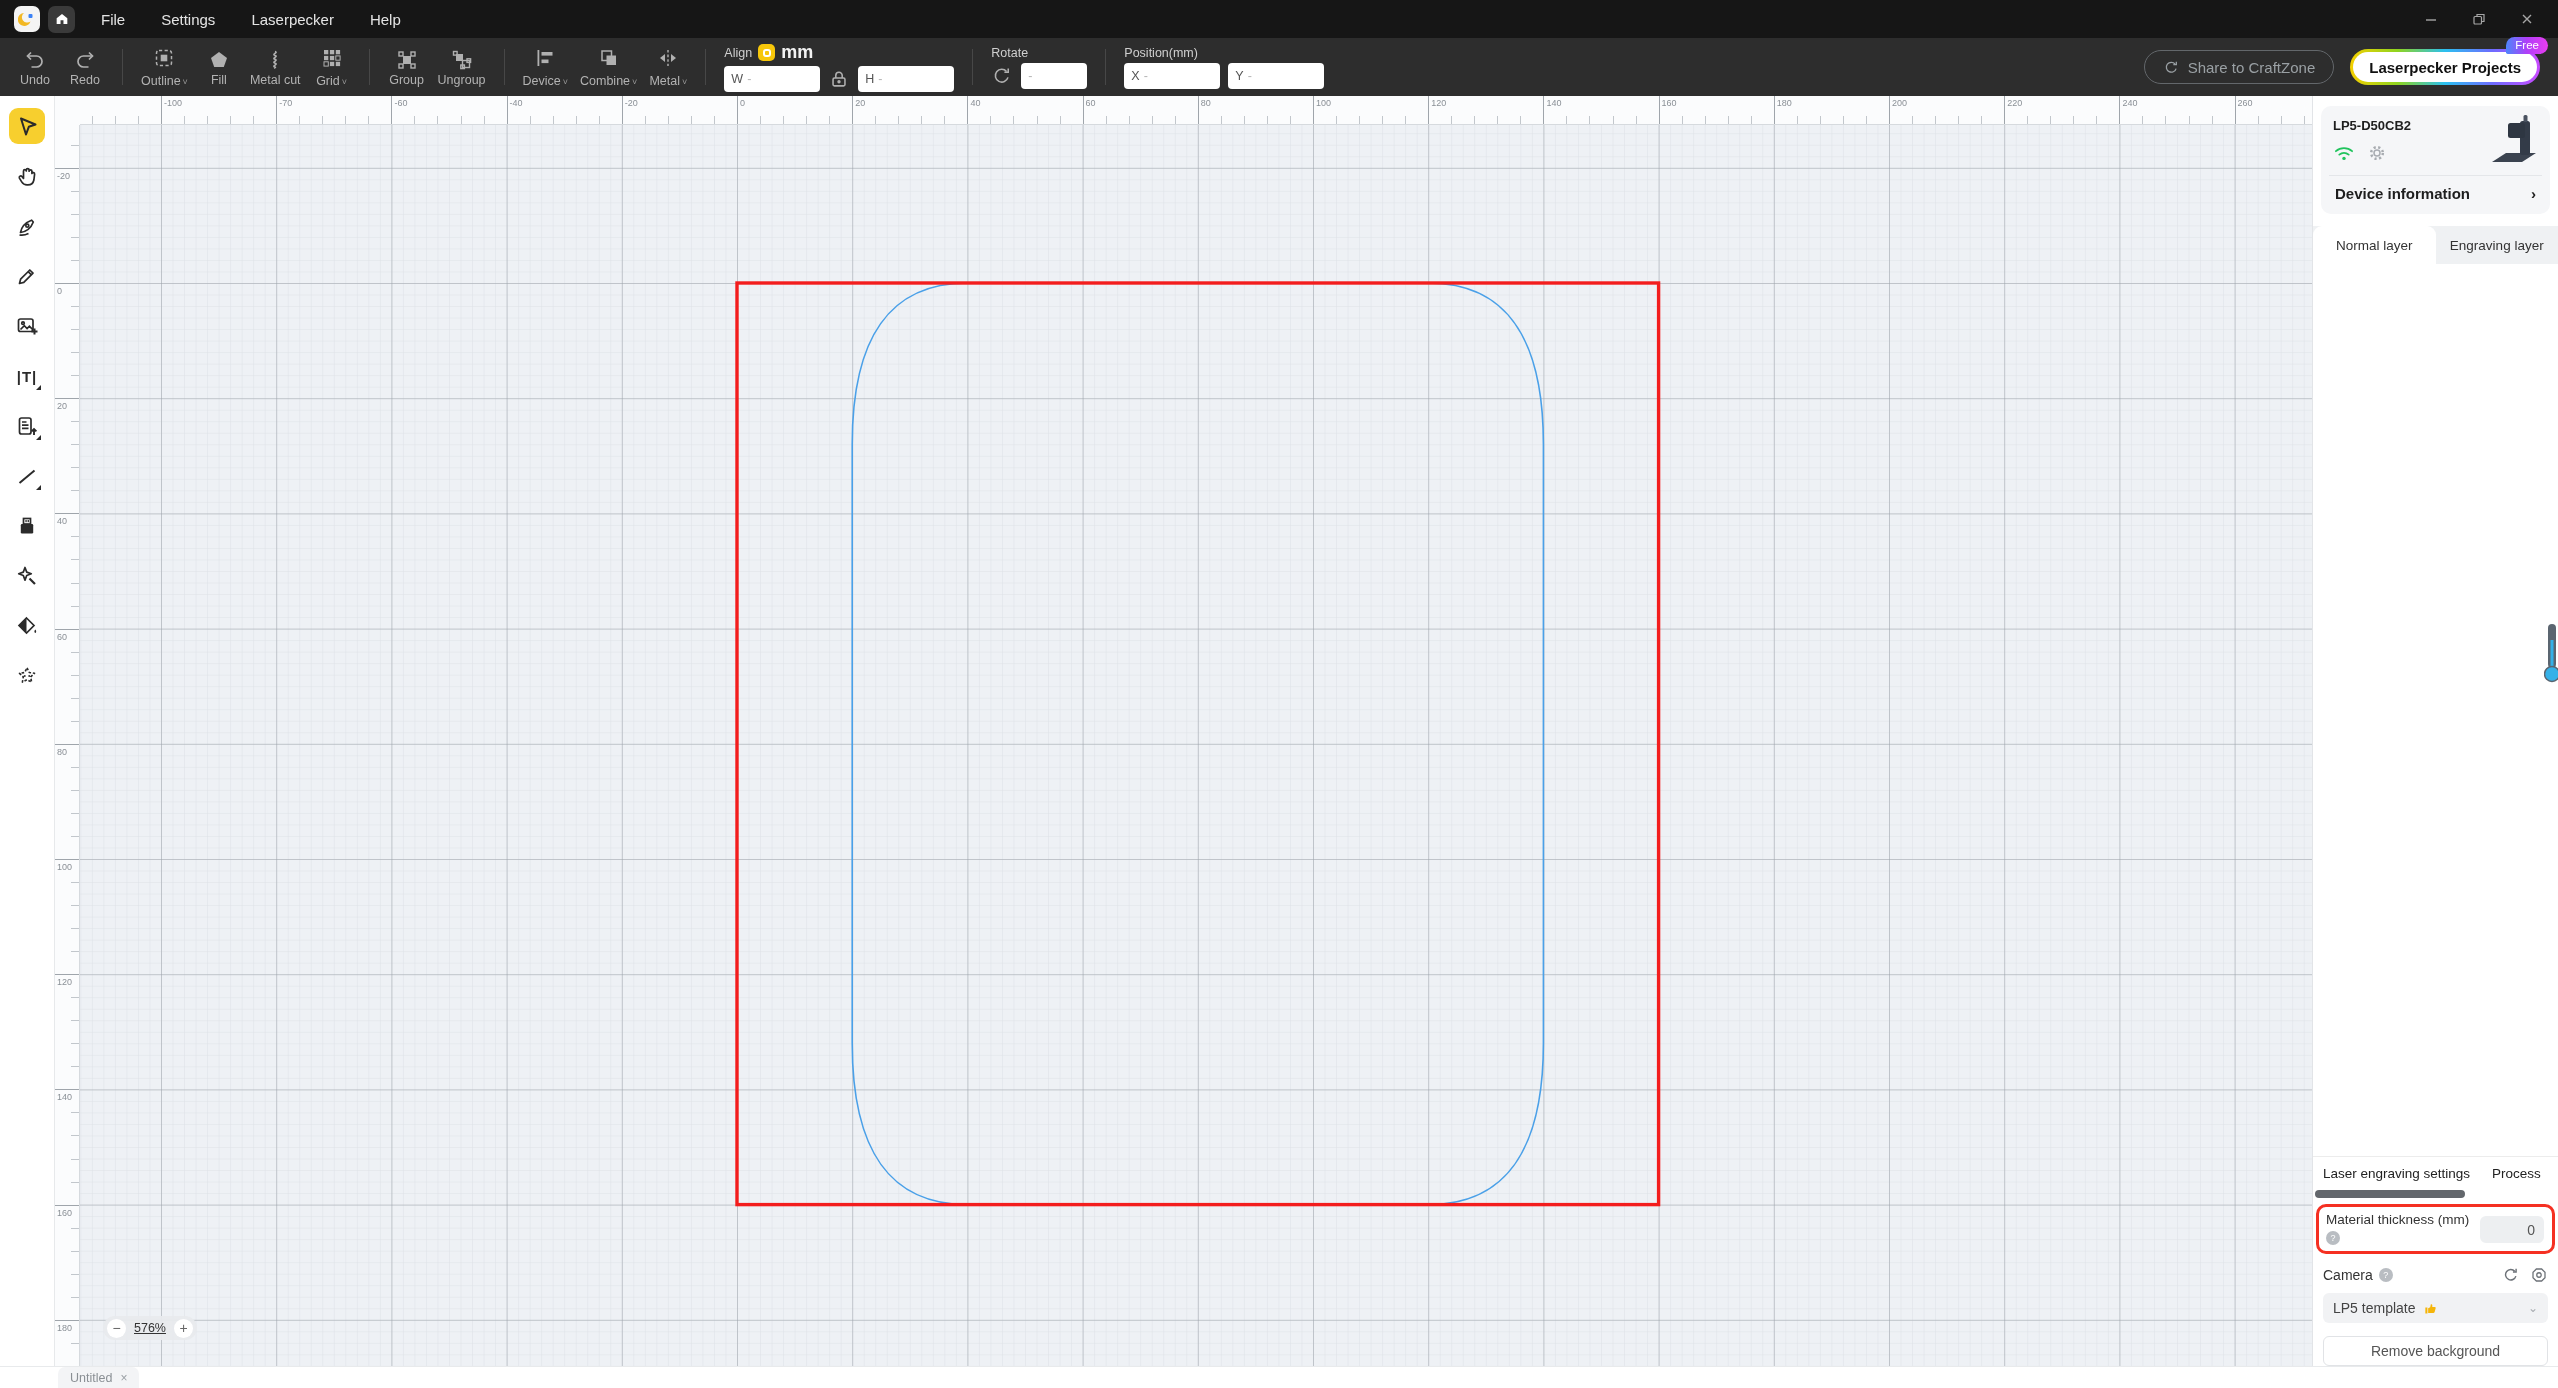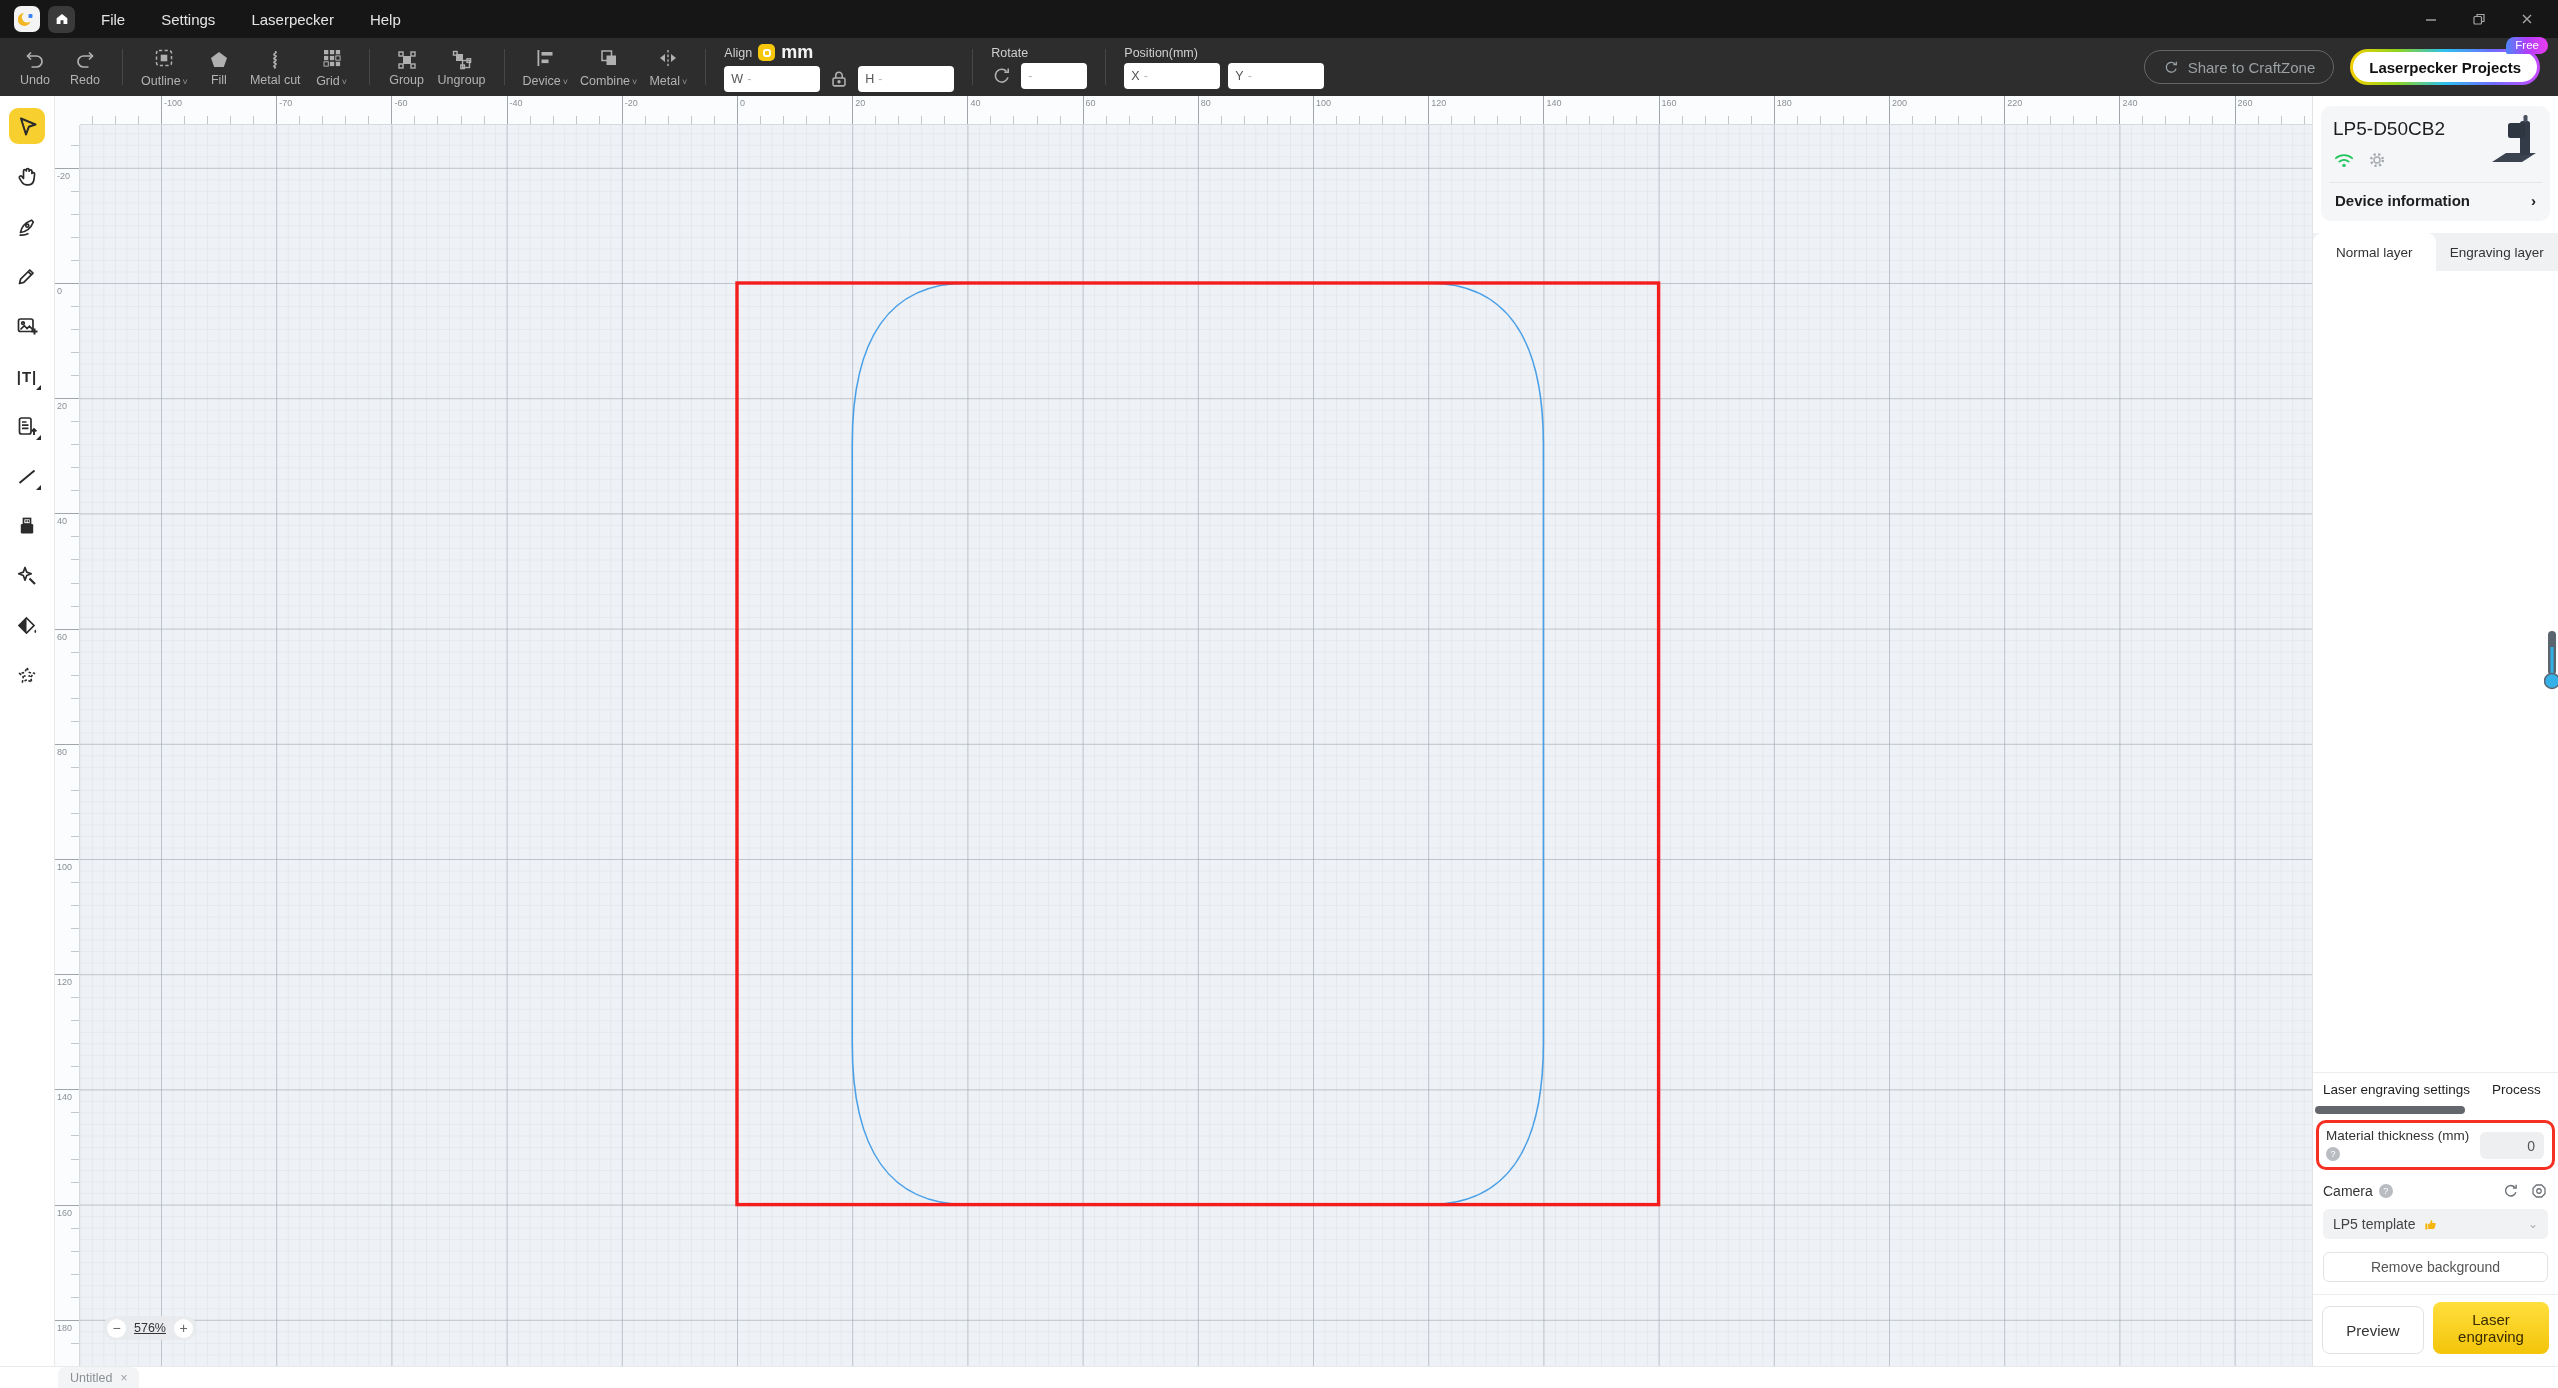--- a/index.html
+++ b/index.html
@@ -78,21 +78,21 @@
               border-radius:13px; display:flex; align-items:center; gap:8px; padding:0 4px; }
   .zcirc { width:19px; height:19px; border-radius:50%; background:#fff; color:#666; display:flex;
            align-items:center; justify-content:center; font-size:14px; }
   .zval { font-size:12.5px; color:#333;text-decoration:underline; }
 
   
   .panel { position:absolute; right:0; top:96px; width:246px; height:1270px; background:#fff;
            border-left:1px solid #e2e4e7; display:flex; flex-direction:column; }
   .devcard { margin:10px 8px 8px; background:#f5f6f8; border-radius:10px; padding:12px 12px 8px;
              position:relative; }
-  .devname { font-size:19px; font-weight:normal; color:#1e1e1e; }
+  .devname { font-size:13px; font-weight:bold; color:#1e1e1e; }
   .devicons { display:flex; gap:12px; align-items:center; margin-top:10px; }
   .devimg { position:absolute; right:8px; top:8px; }
   .devdivider { height:1px; background:#e4e6e9; margin:12px -4px 0; }
   .devinfo { display:flex; align-items:center; justify-content:space-between; padding:9px 2px 4px; }
   .devinfo span { font-size:15px; font-weight:bold; color:#1e1e1e; }
   .chev { color:#555; font-size:19px; line-height:1; }
   .layertabs { display:flex; background:#eff1f3; height:38px; margin-top:4px; }
   .ltab { flex:1; display:flex; align-items:center; justify-content:center; font-size:13.5px;
           color:#333; }
   .ltab.active { background:#fff; border-radius:9px 9px 0 0; }
@@ -742,24 +742,20 @@
   <div class="dropdown">
     <span>LP5 template</span>
     <svg width="15" height="15" viewBox="0 0 16 16">
         <path d="M2.5 7 h2.2 v6.2 H2.5 Z M5.5 12.8 V7.6 l2.2 -1 .6 -2.8 c.1 -.6 1.6 -.5 1.6 .7 V6.4 h2.5 c.9 0 1.3 .7 1.1 1.4 l-1.1 4 c-.2 .7 -.8 1.1 -1.5 1.1 H6 Z" fill="#f5b50a"></path>
       </svg>
     <span class="dchev">⌄</span>
   </div>
 
   <div class="removebg">Remove background</div>
 
-  <div class="panelfoot">
-    <div class="previewbtn">Preview</div>
-    <div class="laserbtn">Laser engraving</div>
-  </div>
 </div>
 
 <div class="bottombar">
   <div class="doctab">
     <span>Untitled</span>
     <span class="x">×</span>
   </div>
 </div>
 
 </body></html>

